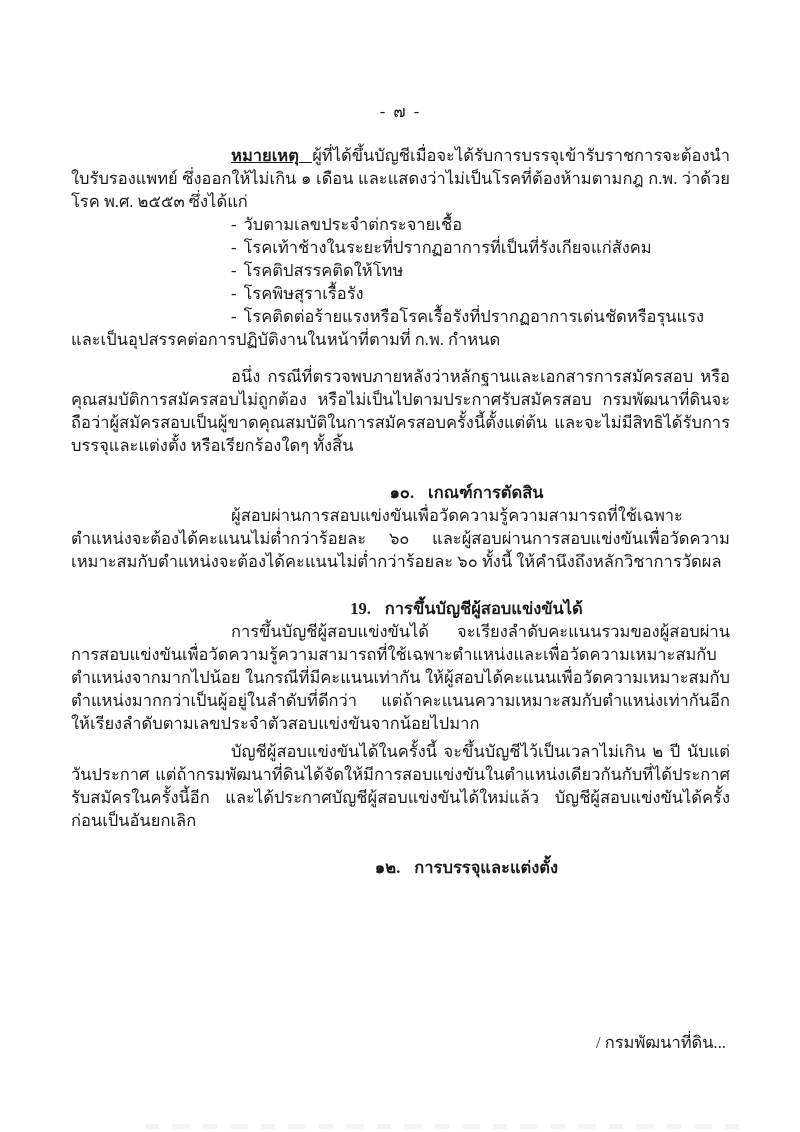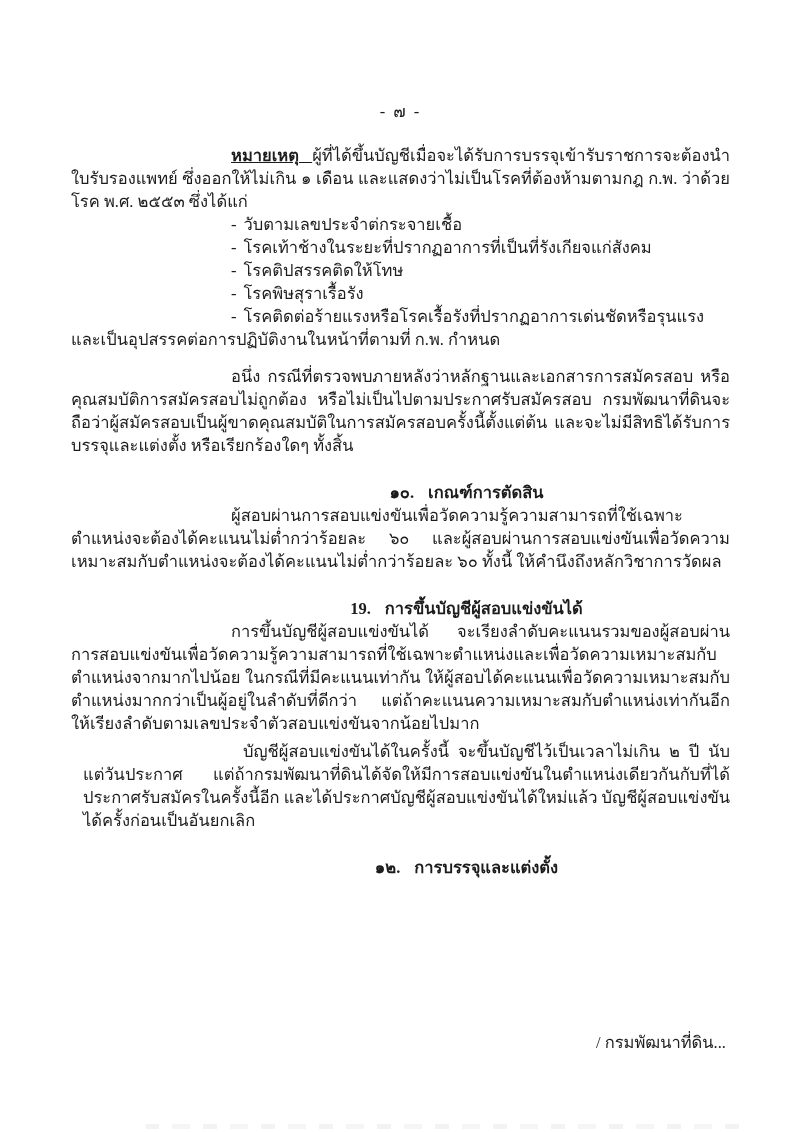--- a/index.html
+++ b/index.html
@@ -19,21 +19,21 @@
   p { margin: 0; text-align: justify; overflow-wrap: anywhere; }
   .pagenum { text-align: center; margin: 0 0 21px 0; letter-spacing: 2px; }
   .indent { text-indent: 160px; }
   .note-label { font-weight: bold; text-decoration: underline; }
   .note-label::after { content: " "; }
   .dash { margin-right: 7px; }
   .subno { margin-right: 12px; }
   .heading { font-weight: bold; margin: 24px 0 0 132px; text-align: center; }
   .heading .ht { margin-left: 14px; }
   .mt4  { }
-  .mt5  { margin-top: 5px; margin-left: 12px; }
+  .mt5  { margin-top: 5px; }
   .mt14 { margin-top: 14px; }
   .continuation {
     position: absolute;
     top: 1031px;
     right: 74px;
     text-align: right;
   }
   .scan-edge {
     position: absolute;
     left: 145px;

